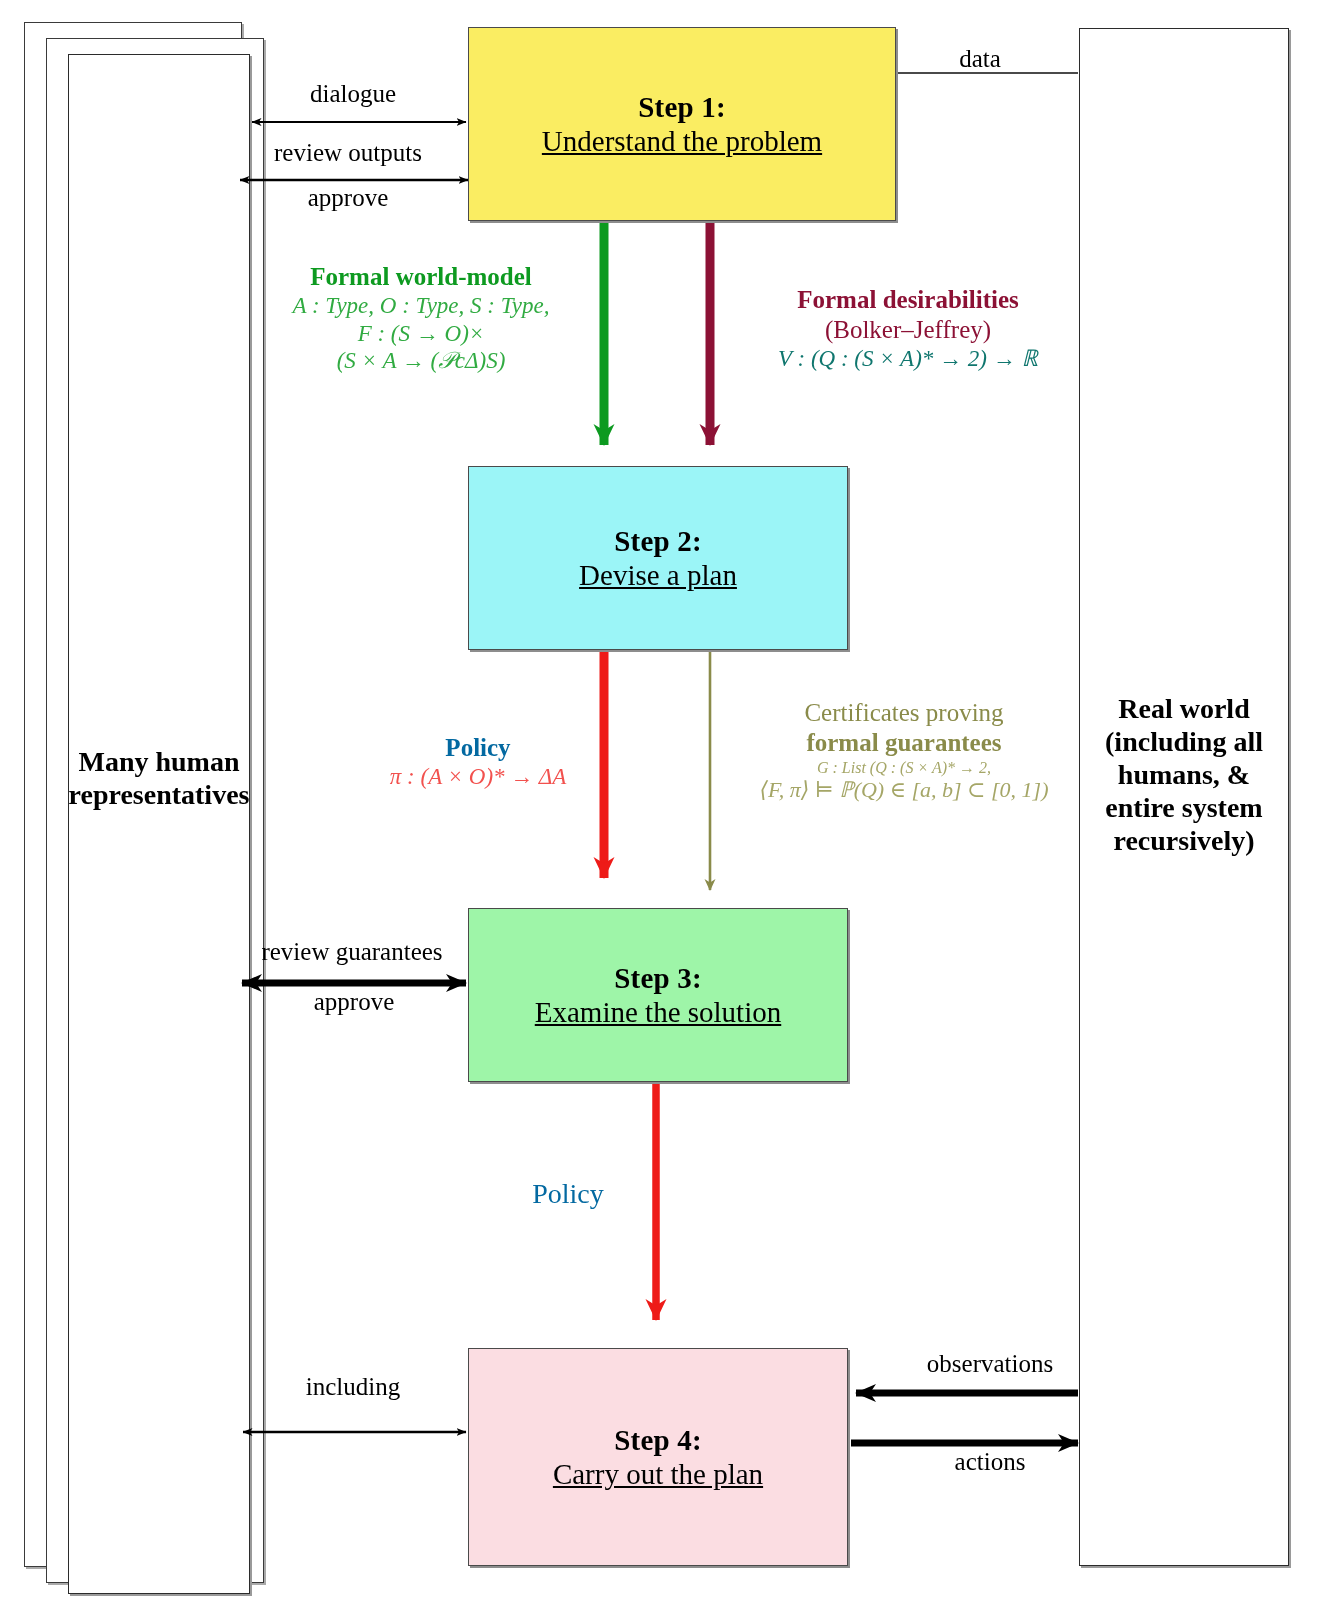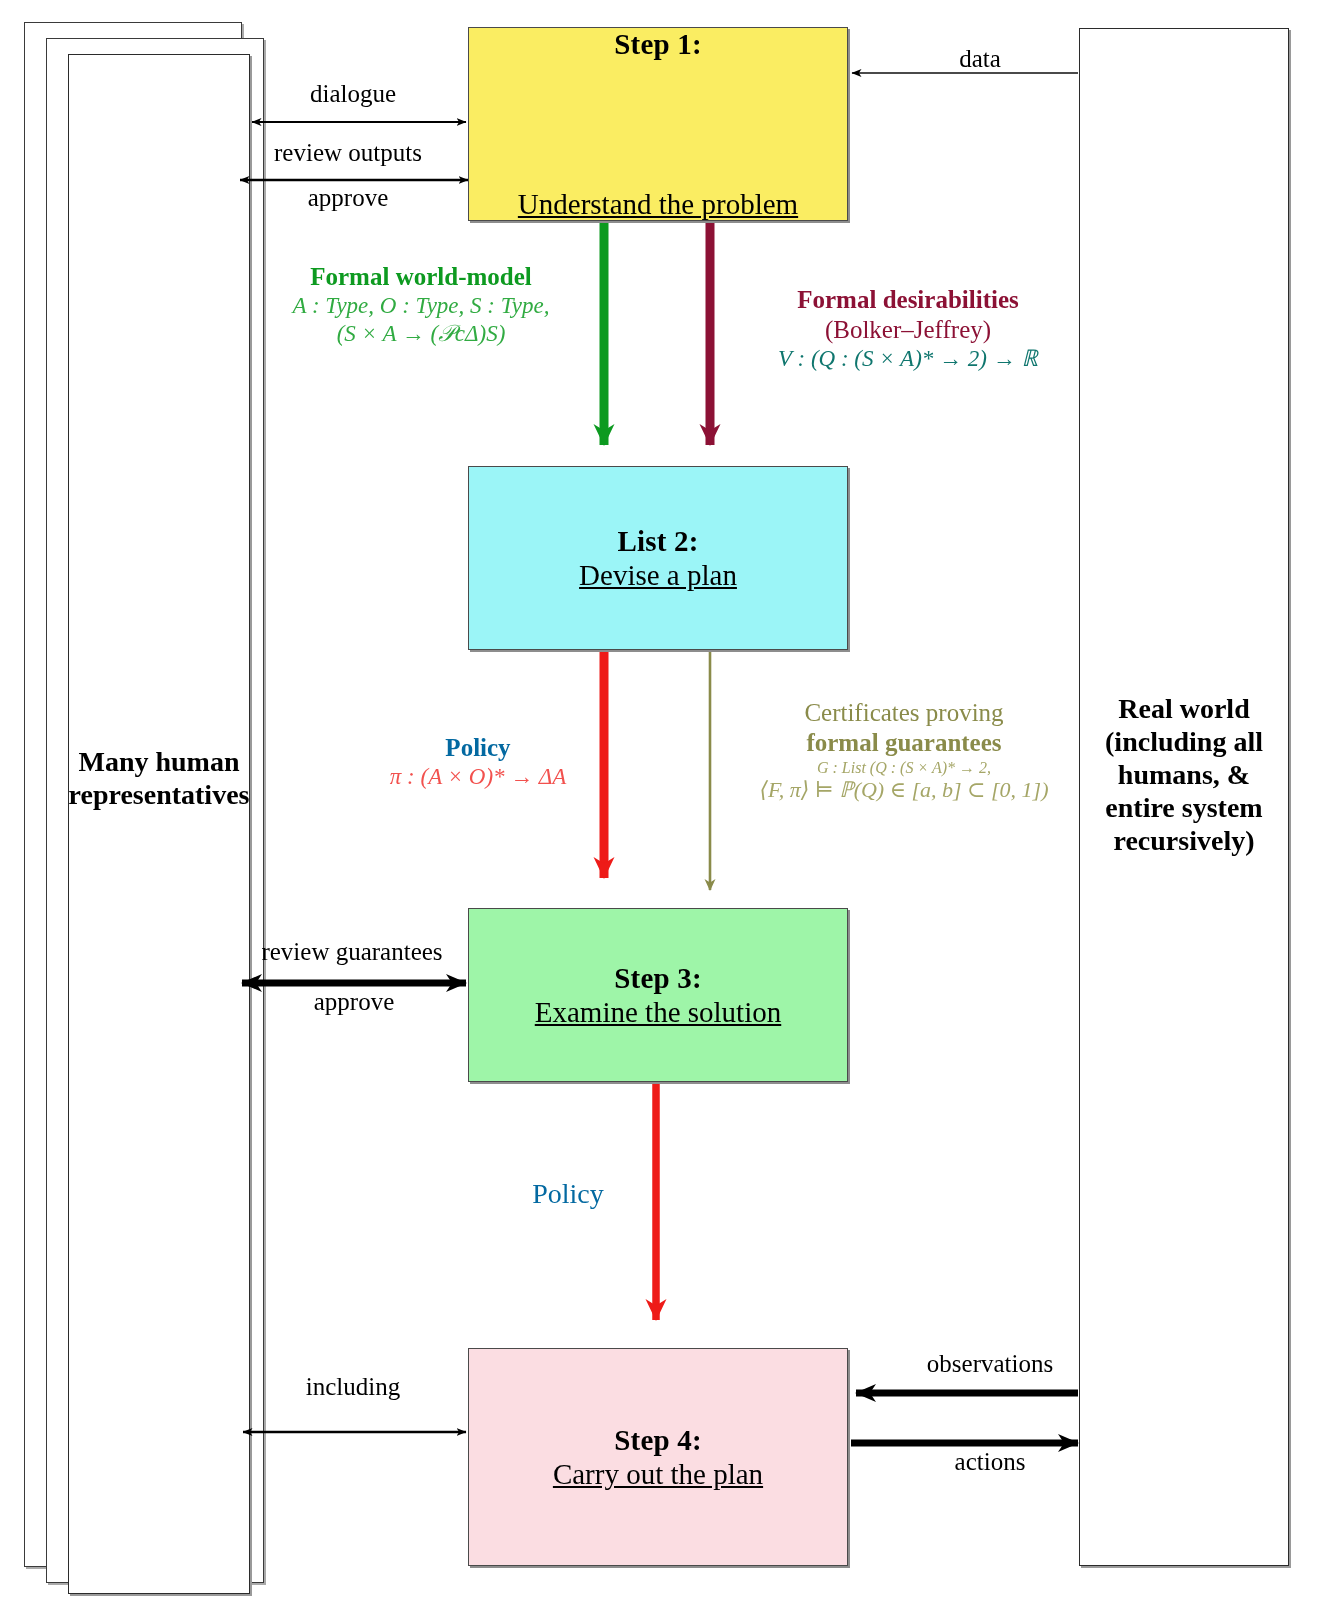--- a/index.html
+++ b/index.html
@@ -185,27 +185,27 @@
 
     <line x1="656" y1="1082" x2="656" y2="1320" stroke="#ee1b18" stroke-width="7.5" marker-end="url(#ah-red)"></line>
 
     <line x1="243" y1="1432" x2="466" y2="1432" stroke="#000" stroke-width="2.4" marker-start="url(#ah-thin-black-start)" marker-end="url(#ah-thin-black)"></line>
 
     <line x1="1078" y1="1393" x2="856" y2="1393" stroke="#000" stroke-width="7" marker-end="url(#ah-thick-black)"></line>
 
     <line x1="851" y1="1443" x2="1078" y2="1443" stroke="#000" stroke-width="7" marker-end="url(#ah-thick-black)"></line>
   </svg>
 
-  <div class="step-box" style="left:468px; top:27px; width:380px; height:194px; background:#FAED62;justify-content:space-between;">
+  <div class="step-box" style="left:468px; top:27px; width:428px; height:194px; background:#FAED62;">
     <div class="step-title">Step 1:</div>
     <div class="step-sub">Understand the problem</div>
   </div>
 
   <div class="step-box" style="left:468px; top:466px; width:380px; height:184px; background:#9BF5F7;">
-    <div class="step-title">List 2:</div>
+    <div class="step-title">Step 2:</div>
     <div class="step-sub">Devise a plan</div>
   </div>
 
   <div class="step-box" style="left:468px; top:908px; width:380px; height:174px; background:#9EF5A8;">
     <div class="step-title">Step 3:</div>
     <div class="step-sub">Examine the solution</div>
   </div>
 
   <div class="step-box" style="left:468px; top:1348px; width:380px; height:218px; background:#FBDDE2;">
     <div class="step-title">Step 4:</div>
@@ -228,20 +228,21 @@
 
   <div class="lbl" style="left:880px; top:1350px; width:220px;">observations</div>
 
   <div class="lbl" style="left:880px; top:1448px; width:220px;">actions</div>
 
   <div class="lbl c-red" style="left:498px; top:1178px; width:140px; font-size:28px;">Policy</div>
 
   <div class="annot" style="left:248px; top:262px; width:346px;">
     <span class="head c-green">Formal world-model</span>
     <span class="math math-light-green">A : Type, O : Type, S : Type,</span>
+    <span class="math math-light-green">F : (S → O)×</span>
     <span class="math math-light-green">(S × A → (𝒫cΔ)S)</span>
   </div>
 
   <div class="annot" style="left:728px; top:285px; width:360px;font-family:Liberation Serif, serif;">
     <span class="head c-maroon">Formal desirabilities</span>
     <span class="plain c-maroon">(Bolker–Jeffrey)</span>
     <span class="math math-light-maroon">V : (Q : (S × A)* → 2) → ℝ</span>
   </div>
 
   <div class="annot" style="left:352px; top:733px; width:252px;">

